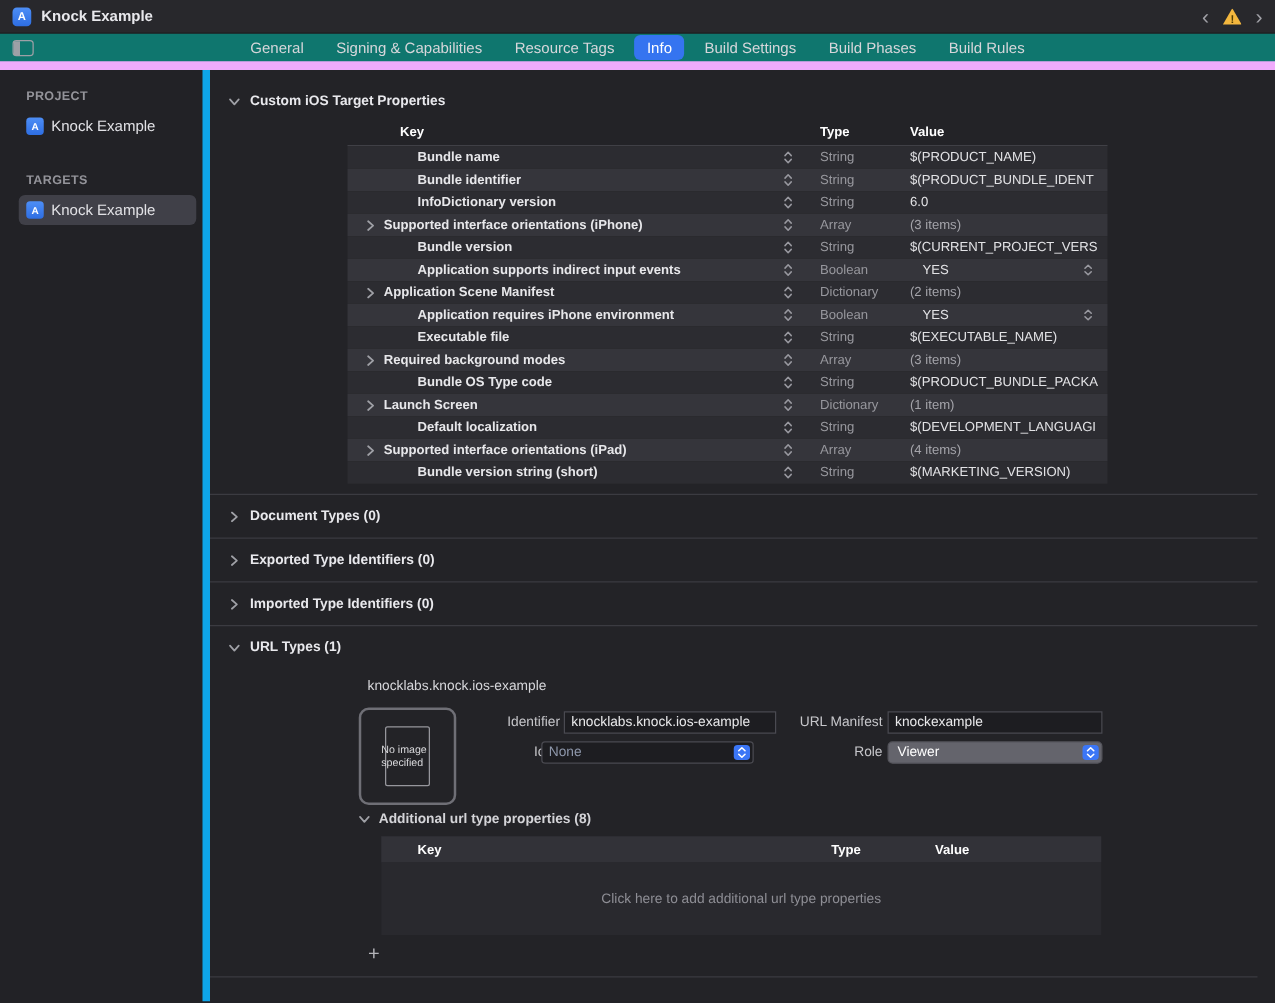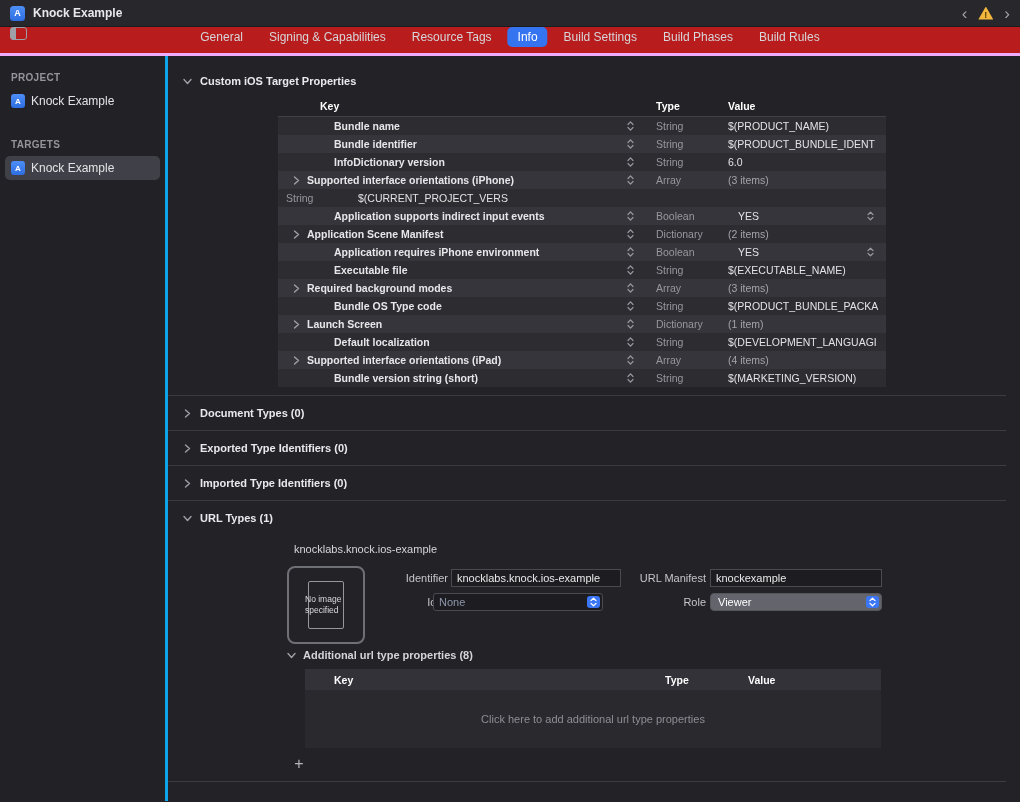--- a/index.html
+++ b/index.html
@@ -25,41 +25,41 @@
   .tb-right { margin-left:auto; display:flex; align-items:center; gap:11px; }
   .nav-chev { font-size:17px; line-height:1; color:#a0a0a6; cursor:default; }
   .warn {
     width:15px; height:13px; background:#f3b73e; position:relative; display:inline-block;
     clip-path:polygon(50% 0, 100% 100%, 0 100%);
   }
   .warn i { position:absolute; bottom:0px; left:50%; transform:translateX(-50%);
     font-style:normal; font-size:9px; font-weight:bold; color:#4f3c00; }
   
   .toolbar {
-    height:29px; background:#b91c1c; position:relative;
-    display:flex; border-bottom:3px solid #f0abfc;
+    height:29px; background:#0f766e; position:relative;
+    display:flex; align-items:center; border-bottom:7px solid #f0abfc;
   }
   .sb-toggle {
     width:17px; height:13px; border:1.5px solid #9da0a6; border-radius:3px;
     margin-left:10px; position:relative;
   }
   .sb-toggle span { position:absolute; left:0; top:0; bottom:0; width:5px;
     background:#9da0a6; }
   .tab-bar {
     position:absolute; left:50%; transform:translateX(-50%);
     display:flex; align-items:center; gap:6px;
   }
   .tab { font-size:12px; color:#d6d6da; padding:3px 10px; border-radius:5px;
     white-space:nowrap; cursor:default; }
   .tab.active { background:#3574f0; color:#fff; }
   
   .content { display:flex; height:745px; }
   .sidebar {
     width:168px; min-width:168px; background:#222226;
-    border-right:3px solid #0ea5e9; padding-top:16px;
+    border-right:6px solid #0ea5e9; padding-top:16px;padding-left:10px;
   }
   .sb-header { font-size:10px; font-weight:700; letter-spacing:.3px;
     color:#94949a; padding:0 0 6px 11px; }
   .sb-header + .sb-header, .sb-group { margin-top:0; }
   .sb-group { margin-bottom:26px; }
   .sb-item {
     display:flex; align-items:center; gap:6px; height:24px;
     margin:0 5px; padding-left:6px; border-radius:5px;
     font-size:12px; color:#e2e2e6; cursor:default;
   }
@@ -263,20 +263,29 @@
                   <path d="M1 7 L3.5 9.7 L6 7" fill="none" stroke="#98989f" stroke-width="1.2" stroke-linecap="round" stroke-linejoin="round"></path>
                 </svg>
               </span>
             </div>
             <div class="pc ptype">Array</div>
             <div class="pc pval dim">
               <span>(3 items)</span>
             </div>
           </div>
           <div class="prow">
+            <div class="pc pkey">
+              <span>Bundle version</span>
+              <span class="stepper">
+                <svg width="7" height="11" viewBox="0 0 7 11">
+                  <path d="M1 4 L3.5 1.3 L6 4" fill="none" stroke="#98989f" stroke-width="1.2" stroke-linecap="round" stroke-linejoin="round"></path>
+                  <path d="M1 7 L3.5 9.7 L6 7" fill="none" stroke="#98989f" stroke-width="1.2" stroke-linecap="round" stroke-linejoin="round"></path>
+                </svg>
+              </span>
+            </div>
             <div class="pc ptype">String</div>
             <div class="pc pval">
               <span>$(CURRENT_PROJECT_VERS</span>
             </div>
           </div>
           <div class="prow alt">
             <div class="pc pkey">
               <span>Application supports indirect input events</span>
               <span class="stepper">
                 <svg width="7" height="11" viewBox="0 0 7 11">

